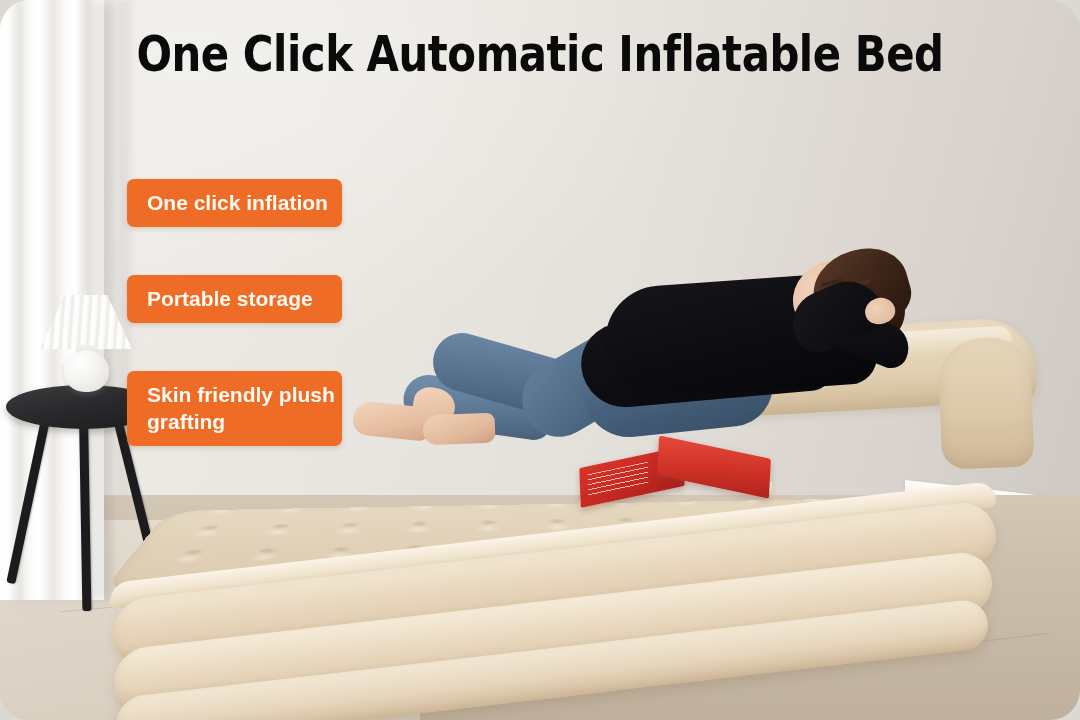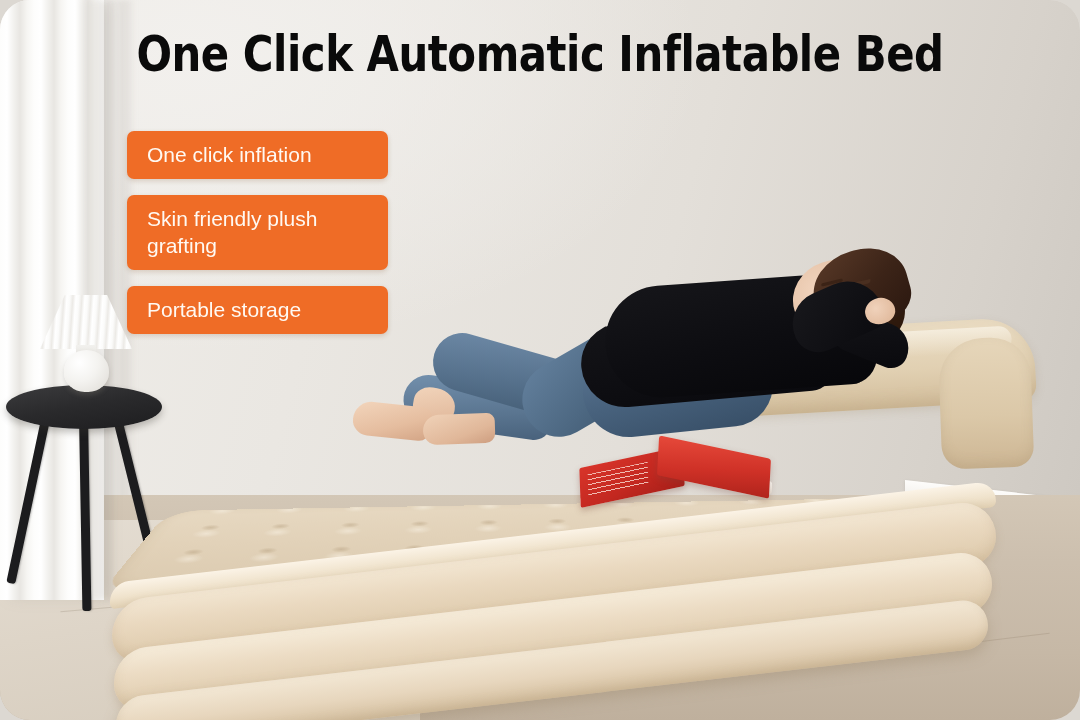--- a/index.html
+++ b/index.html
@@ -341,25 +341,26 @@
     white-space:nowrap;
   }
 
   .badges { position:absolute; left:127px; top:131px; width:250px; }
   .badge {
     background:#ef6c26;
     color:#fff9f2;
     border-radius:7px;
     font-size:21px;
     line-height:27px;
-    font-weight:400;
+    font-weight:700;
     padding:10px 0 11px 20px;
     margin-bottom:16px;
-    width:261px;
+    width:215px;
     box-shadow:0 2px 5px rgba(120,70,30,.20);
+    margin-top:48px;
   }
   .badge.two-line { padding:10px 0 11px 20px; }
 </style>
 </head>
 <body>
 
 <div id="stage">
 
   <div class="wall"></div>
   <div class="wall-corner"></div>
@@ -432,22 +433,22 @@
     </div>
     <div class="mag-r"></div>
   </div>
 
   <div class="title">One Click Automatic Inflatable Bed</div>
 
   <div class="badges">
     <div class="badge">
       <span>One click inflation</span>
     </div>
+    <div class="badge">
+      <span>Portable storage</span>
+    </div>
     <div class="badge two-line">
       <div>Skin friendly plush</div>
       <div>grafting</div>
     </div>
-    <div class="badge">
-      <span>Portable storage</span>
-    </div>
   </div>
 
 </div>
 
 </body></html>

